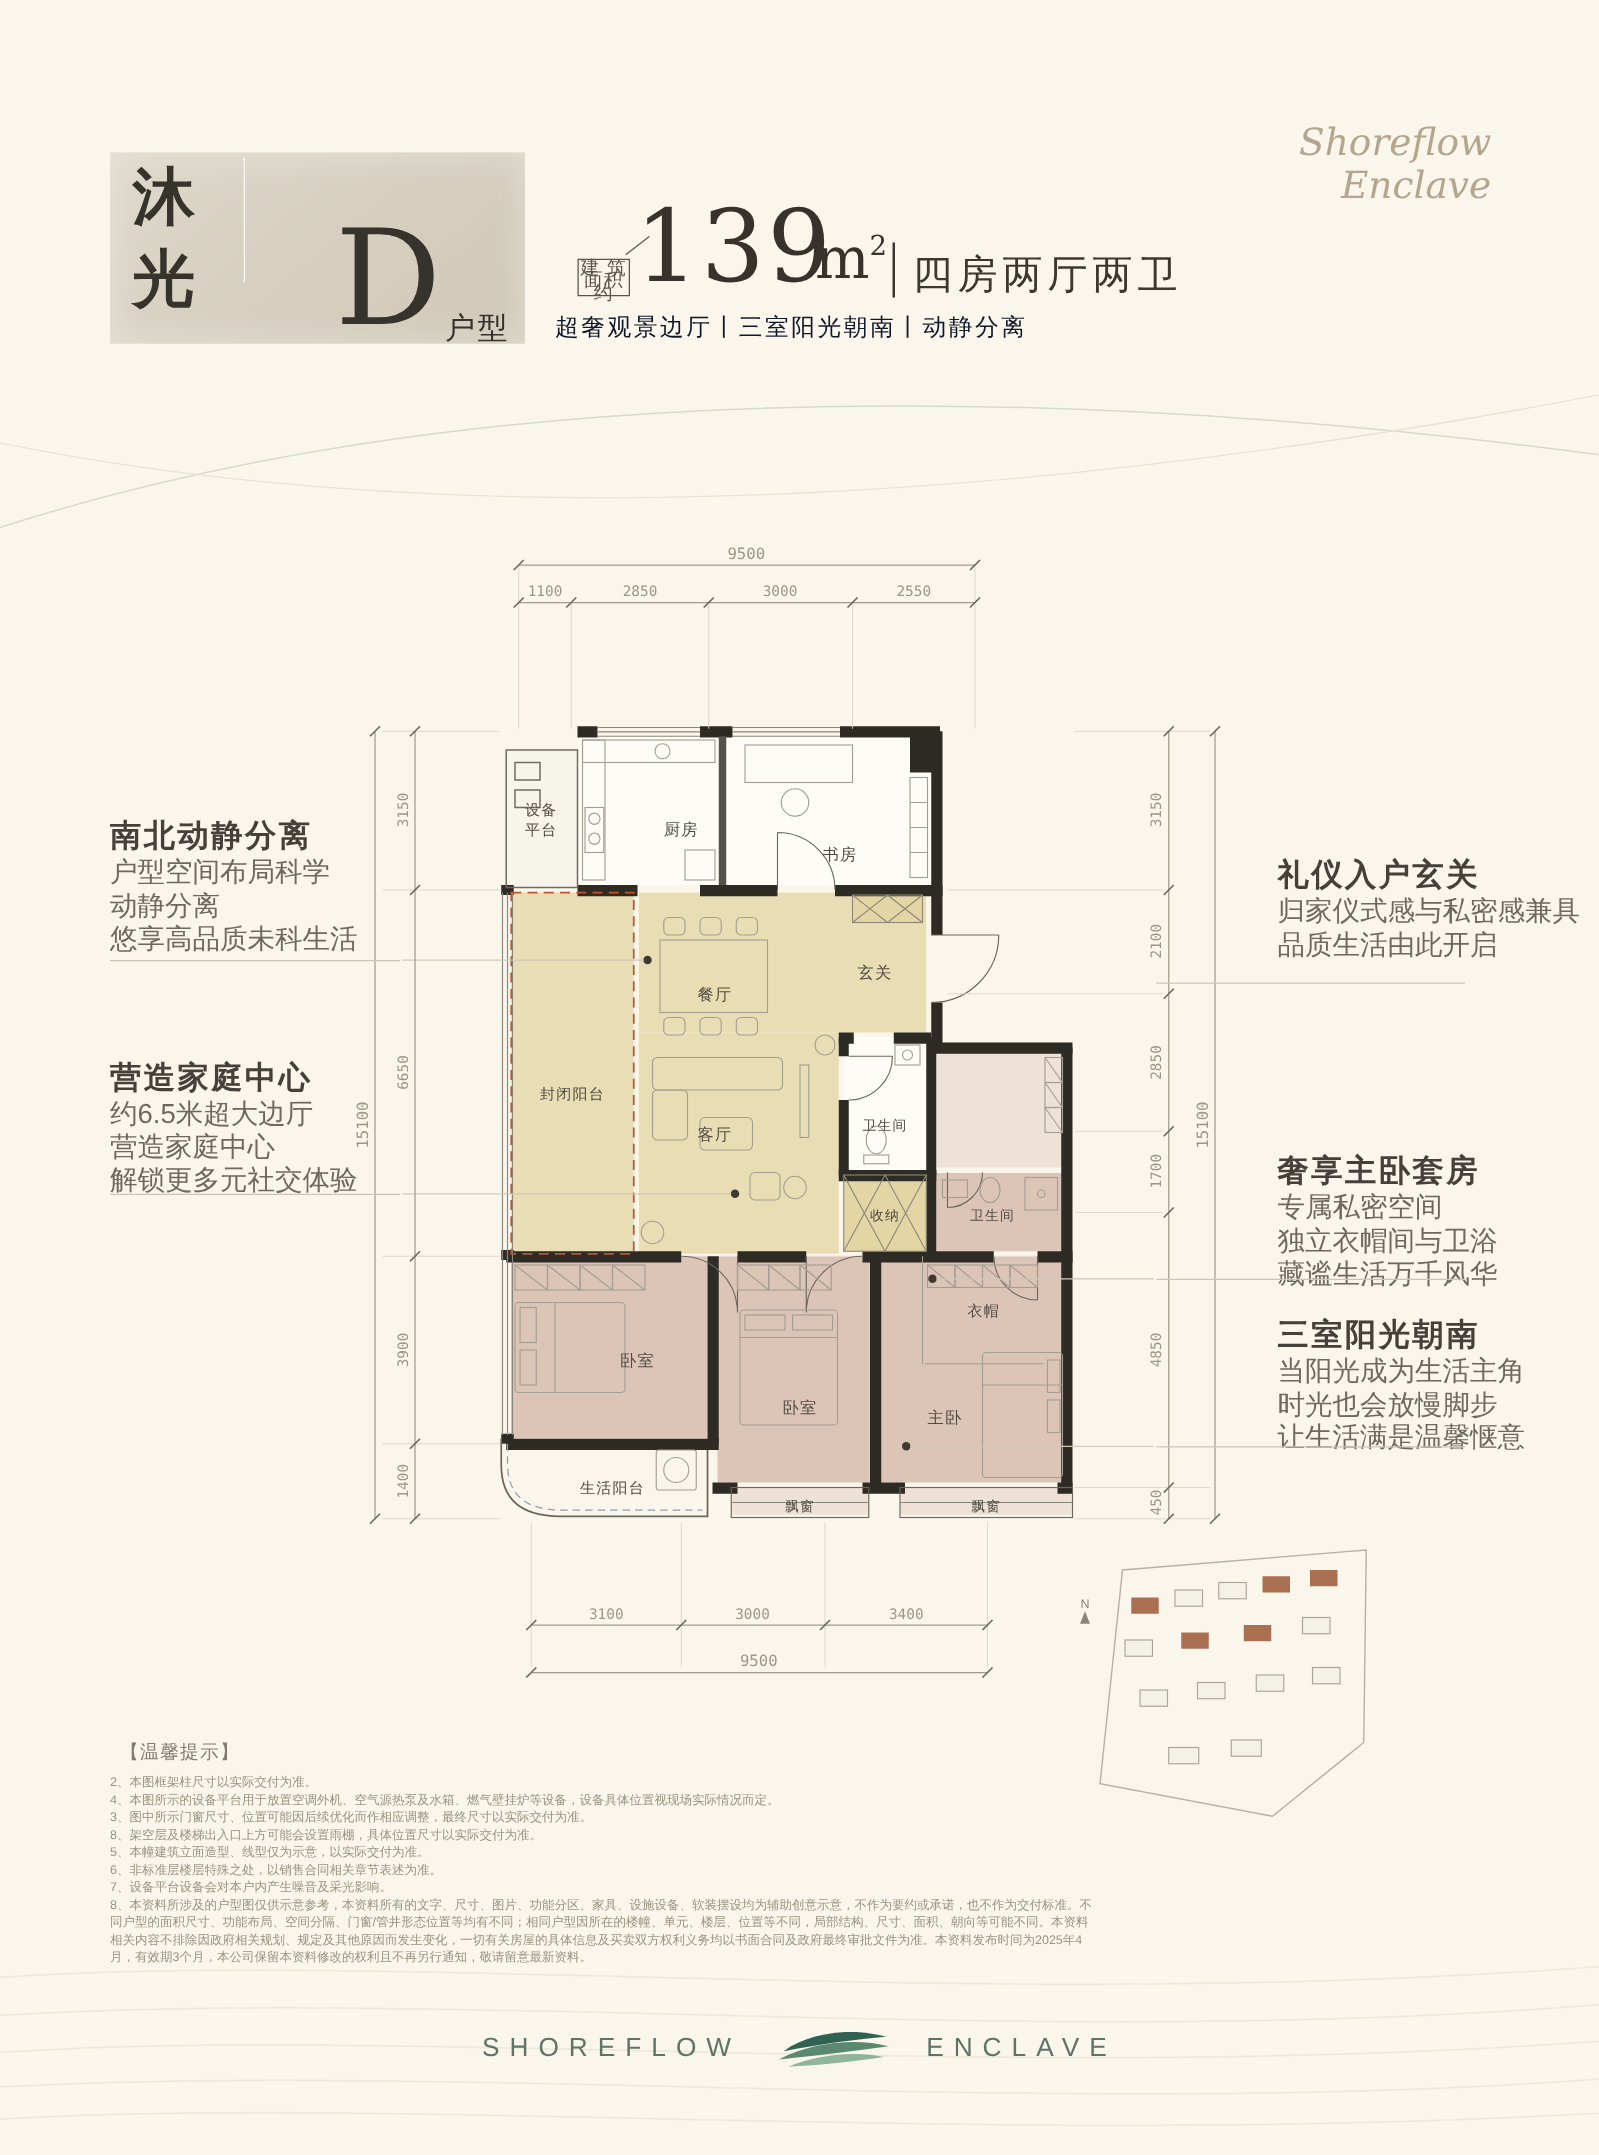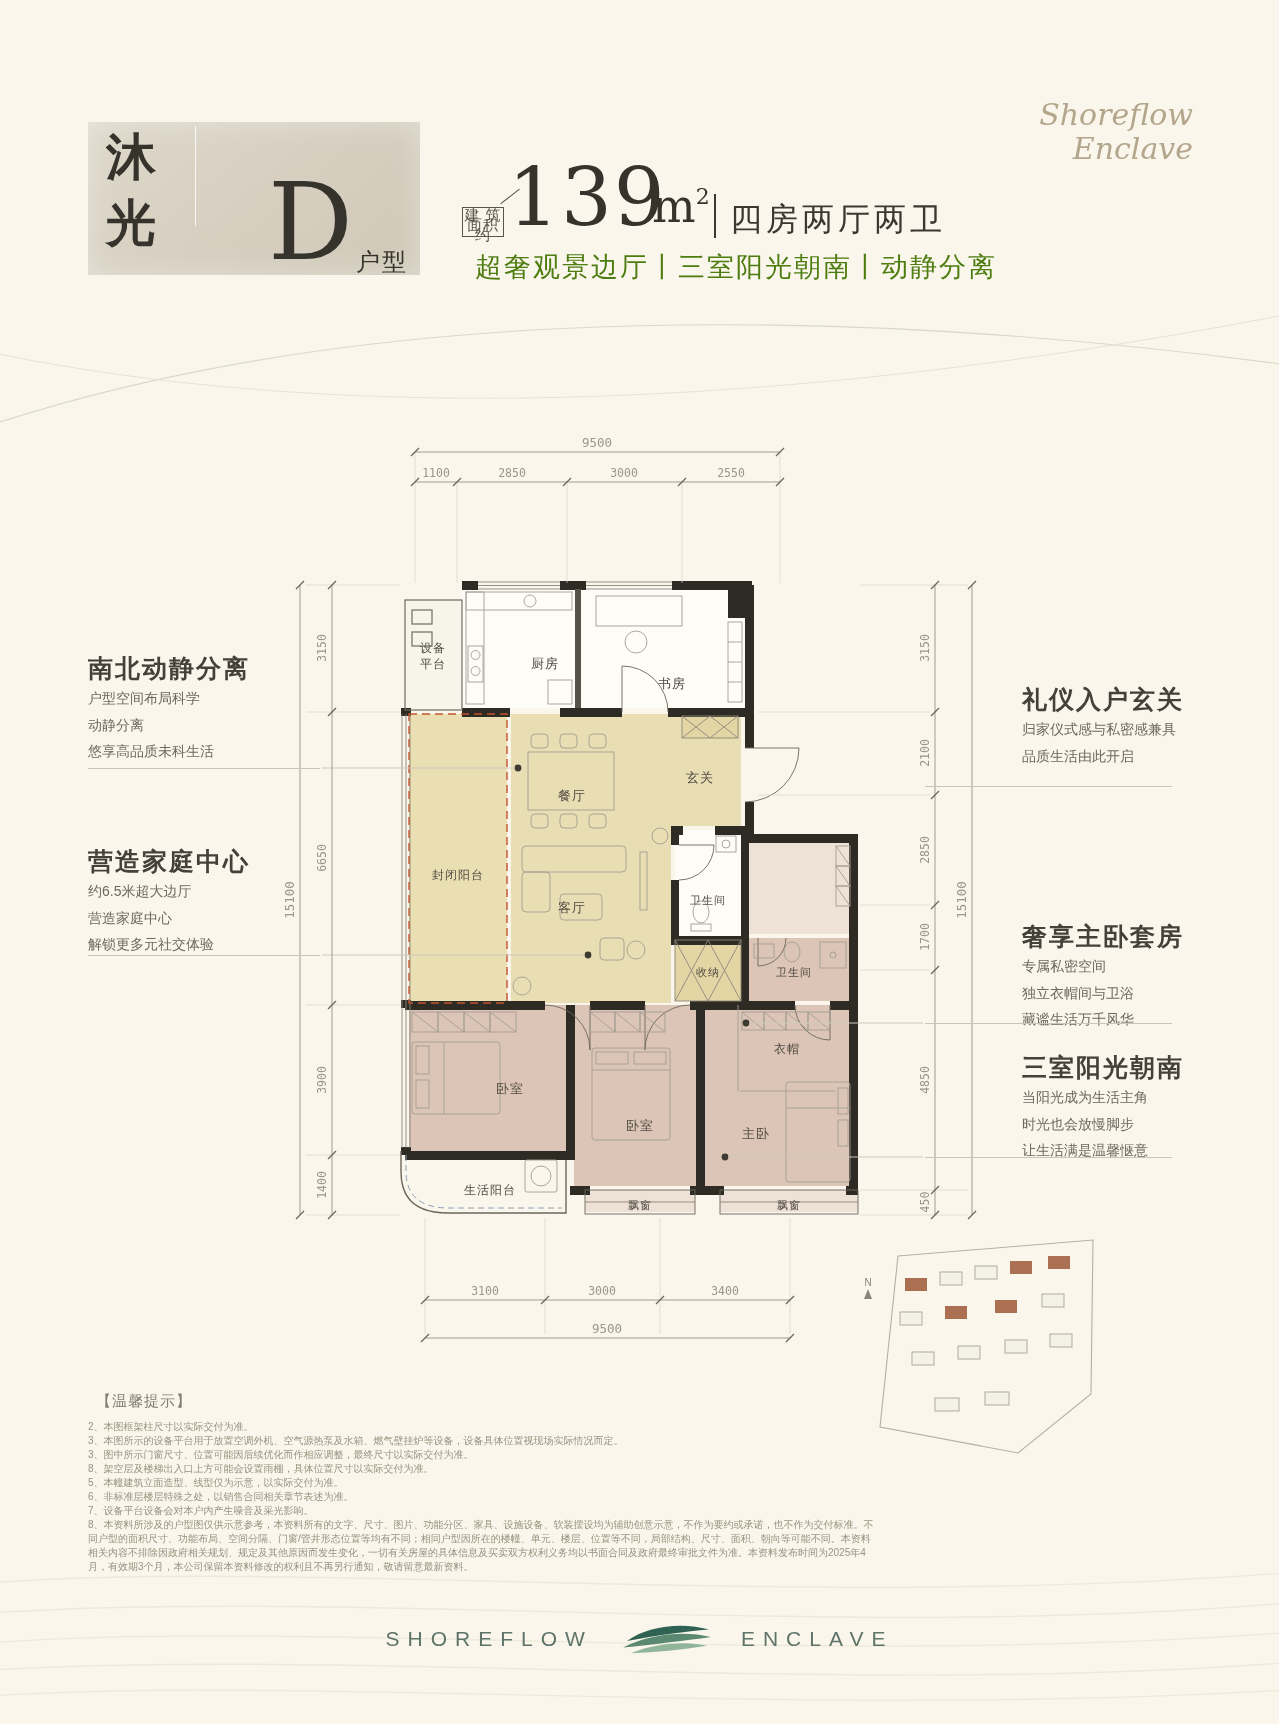--- a/index.html
+++ b/index.html
@@ -24,28 +24,28 @@
     left:462px;top:207px;width:42px;height:30px;border:1px solid #5a554b;
     color:#5a554b;text-align:center;box-sizing:border-box;padding-top:2px;
   }
   .stamp .r{display:block;font-size:15px;line-height:10px;letter-spacing:1px;}
   .stamp-tick{left:498px;top:196px;width:24px;height:1px;background:#5a554b;transform:rotate(-38deg);}
   .area-value{left:508px;top:158px;font-family:"DejaVu Serif","Liberation Serif",serif;font-size:80px;color:#37332c;letter-spacing:2px;line-height:1;}
   .area-unit{left:652px;top:183px;font-family:"DejaVu Serif","Liberation Serif",serif;font-size:46px;color:#37332c;line-height:1;}
   .area-unit sup{font-size:22px;vertical-align:18px;}
   .hdr-divider{left:714px;top:194px;width:2px;height:44px;background:#3c3831;}
   .layout-summary{left:730px;top:198px;font-size:32px;color:#3c3831;letter-spacing:4px;font-weight:400;}
-  .subtitle{left:475px;top:249px;font-size:27px;color:#4d7c0f;letter-spacing:2px;}
+  .subtitle{left:444px;top:249px;font-size:19px;color:#0f172a;letter-spacing:2px;}
   .brand-en{left:950px;top:98px;width:243px;text-align:right;
     font-family:"DejaVu Serif","Liberation Serif",serif;font-style:italic;
     font-size:30px;line-height:34px;color:#b4a68c;}
   
   .anno{width:260px;}
   .anno .t{font-size:25px;font-weight:600;color:#44403a;letter-spacing:2px;}
-  .anno .l{font-size:14px;color:#6e695f;line-height:26.5px;}
+  .anno .l{font-size:22px;color:#6e695f;line-height:26.5px;}
   .anno .l:first-of-type{margin-top:10px;}
   .rule{height:1px;background:#cbc5b7;}
   
   .notice-title{left:96px;top:1392px;font-size:15px;color:#807c6f;letter-spacing:1px;}
   .notice{left:88px;top:1420px;width:790px;}
   .notice .item{font-size:10px;color:#98937f;line-height:14px;}
   
   .footer{left:0;top:1618px;width:1279px;display:flex;justify-content:center;align-items:center;gap:26px;}
   .footer .w{font-size:21px;letter-spacing:8px;color:#5e7468;}
 </style>
@@ -453,21 +453,21 @@
   <div class="t">三室阳光朝南</div>
   <div class="l">当阳光成为生活主角</div>
   <div class="l">时光也会放慢脚步</div>
   <div class="l">让生活满是温馨惬意</div>
 </div>
 <div class="abs rule" style="left:925px;top:1157px;width:247px;z-index:2"></div>
 
 <div class="abs notice-title" style="z-index:2">【温馨提示】</div>
 <div class="abs notice" style="z-index:2">
   <div class="item">2、本图框架柱尺寸以实际交付为准。</div>
-  <div class="item">3、本图所示的设备平台用于放置空调外机、空气源热泵及水箱、燃气壁挂炉等设备，设备具体位置视现场实际情况而定。</div>
+  <div class="item">4、本图所示的设备平台用于放置空调外机、空气源热泵及水箱、燃气壁挂炉等设备，设备具体位置视现场实际情况而定。</div>
   <div class="item">3、图中所示门窗尺寸、位置可能因后续优化而作相应调整，最终尺寸以实际交付为准。</div>
   <div class="item">8、架空层及楼梯出入口上方可能会设置雨棚，具体位置尺寸以实际交付为准。</div>
   <div class="item">5、本幢建筑立面造型、线型仅为示意，以实际交付为准。</div>
   <div class="item">6、非标准层楼层特殊之处，以销售合同相关章节表述为准。</div>
   <div class="item">7、设备平台设备会对本户内产生噪音及采光影响。</div>
   <div class="item">8、本资料所涉及的户型图仅供示意参考，本资料所有的文字、尺寸、图片、功能分区、家具、设施设备、软装摆设均为辅助创意示意，不作为要约或承诺，也不作为交付标准。不同户型的面积尺寸、功能布局、空间分隔、门窗/管井形态位置等均有不同；相同户型因所在的楼幢、单元、楼层、位置等不同，局部结构、尺寸、面积、朝向等可能不同。本资料相关内容不排除因政府相关规划、规定及其他原因而发生变化，一切有关房屋的具体信息及买卖双方权利义务均以书面合同及政府最终审批文件为准。本资料发布时间为2025年4月，有效期3个月，本公司保留本资料修改的权利且不再另行通知，敬请留意最新资料。</div>
 </div>
 
 <div class="abs footer" style="z-index:2">
   <span class="w">SHOREFLOW</span>

